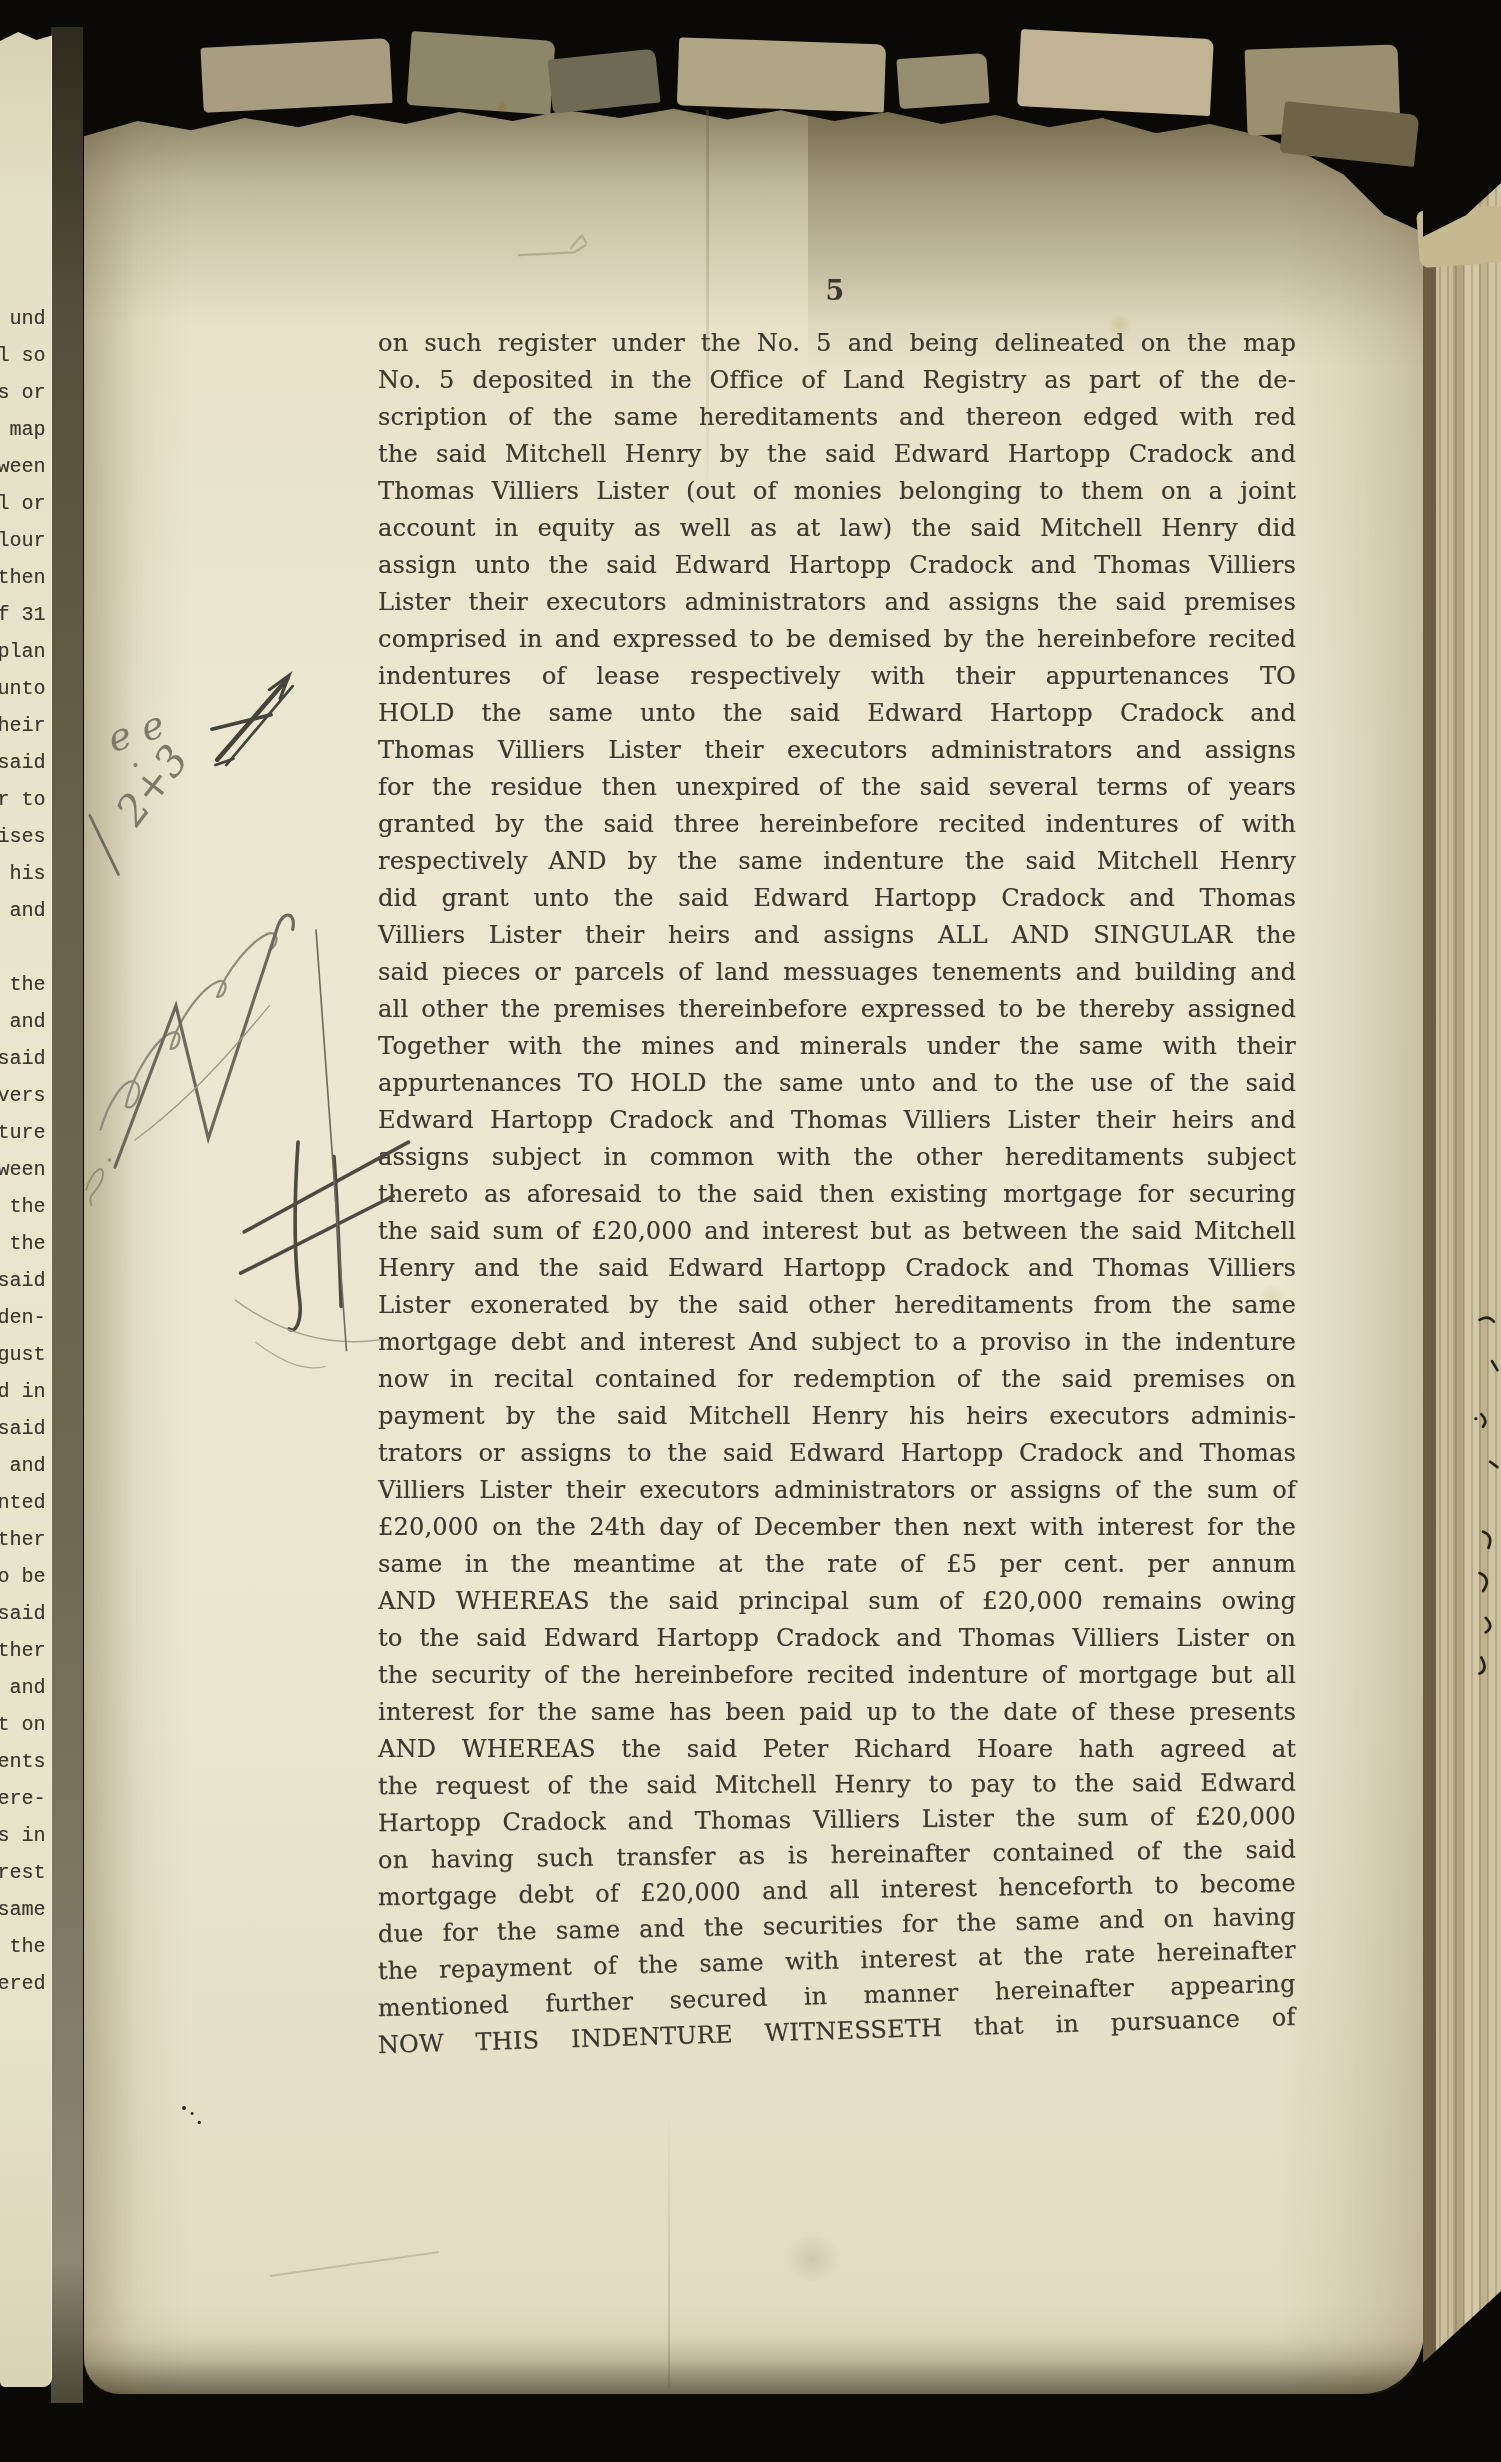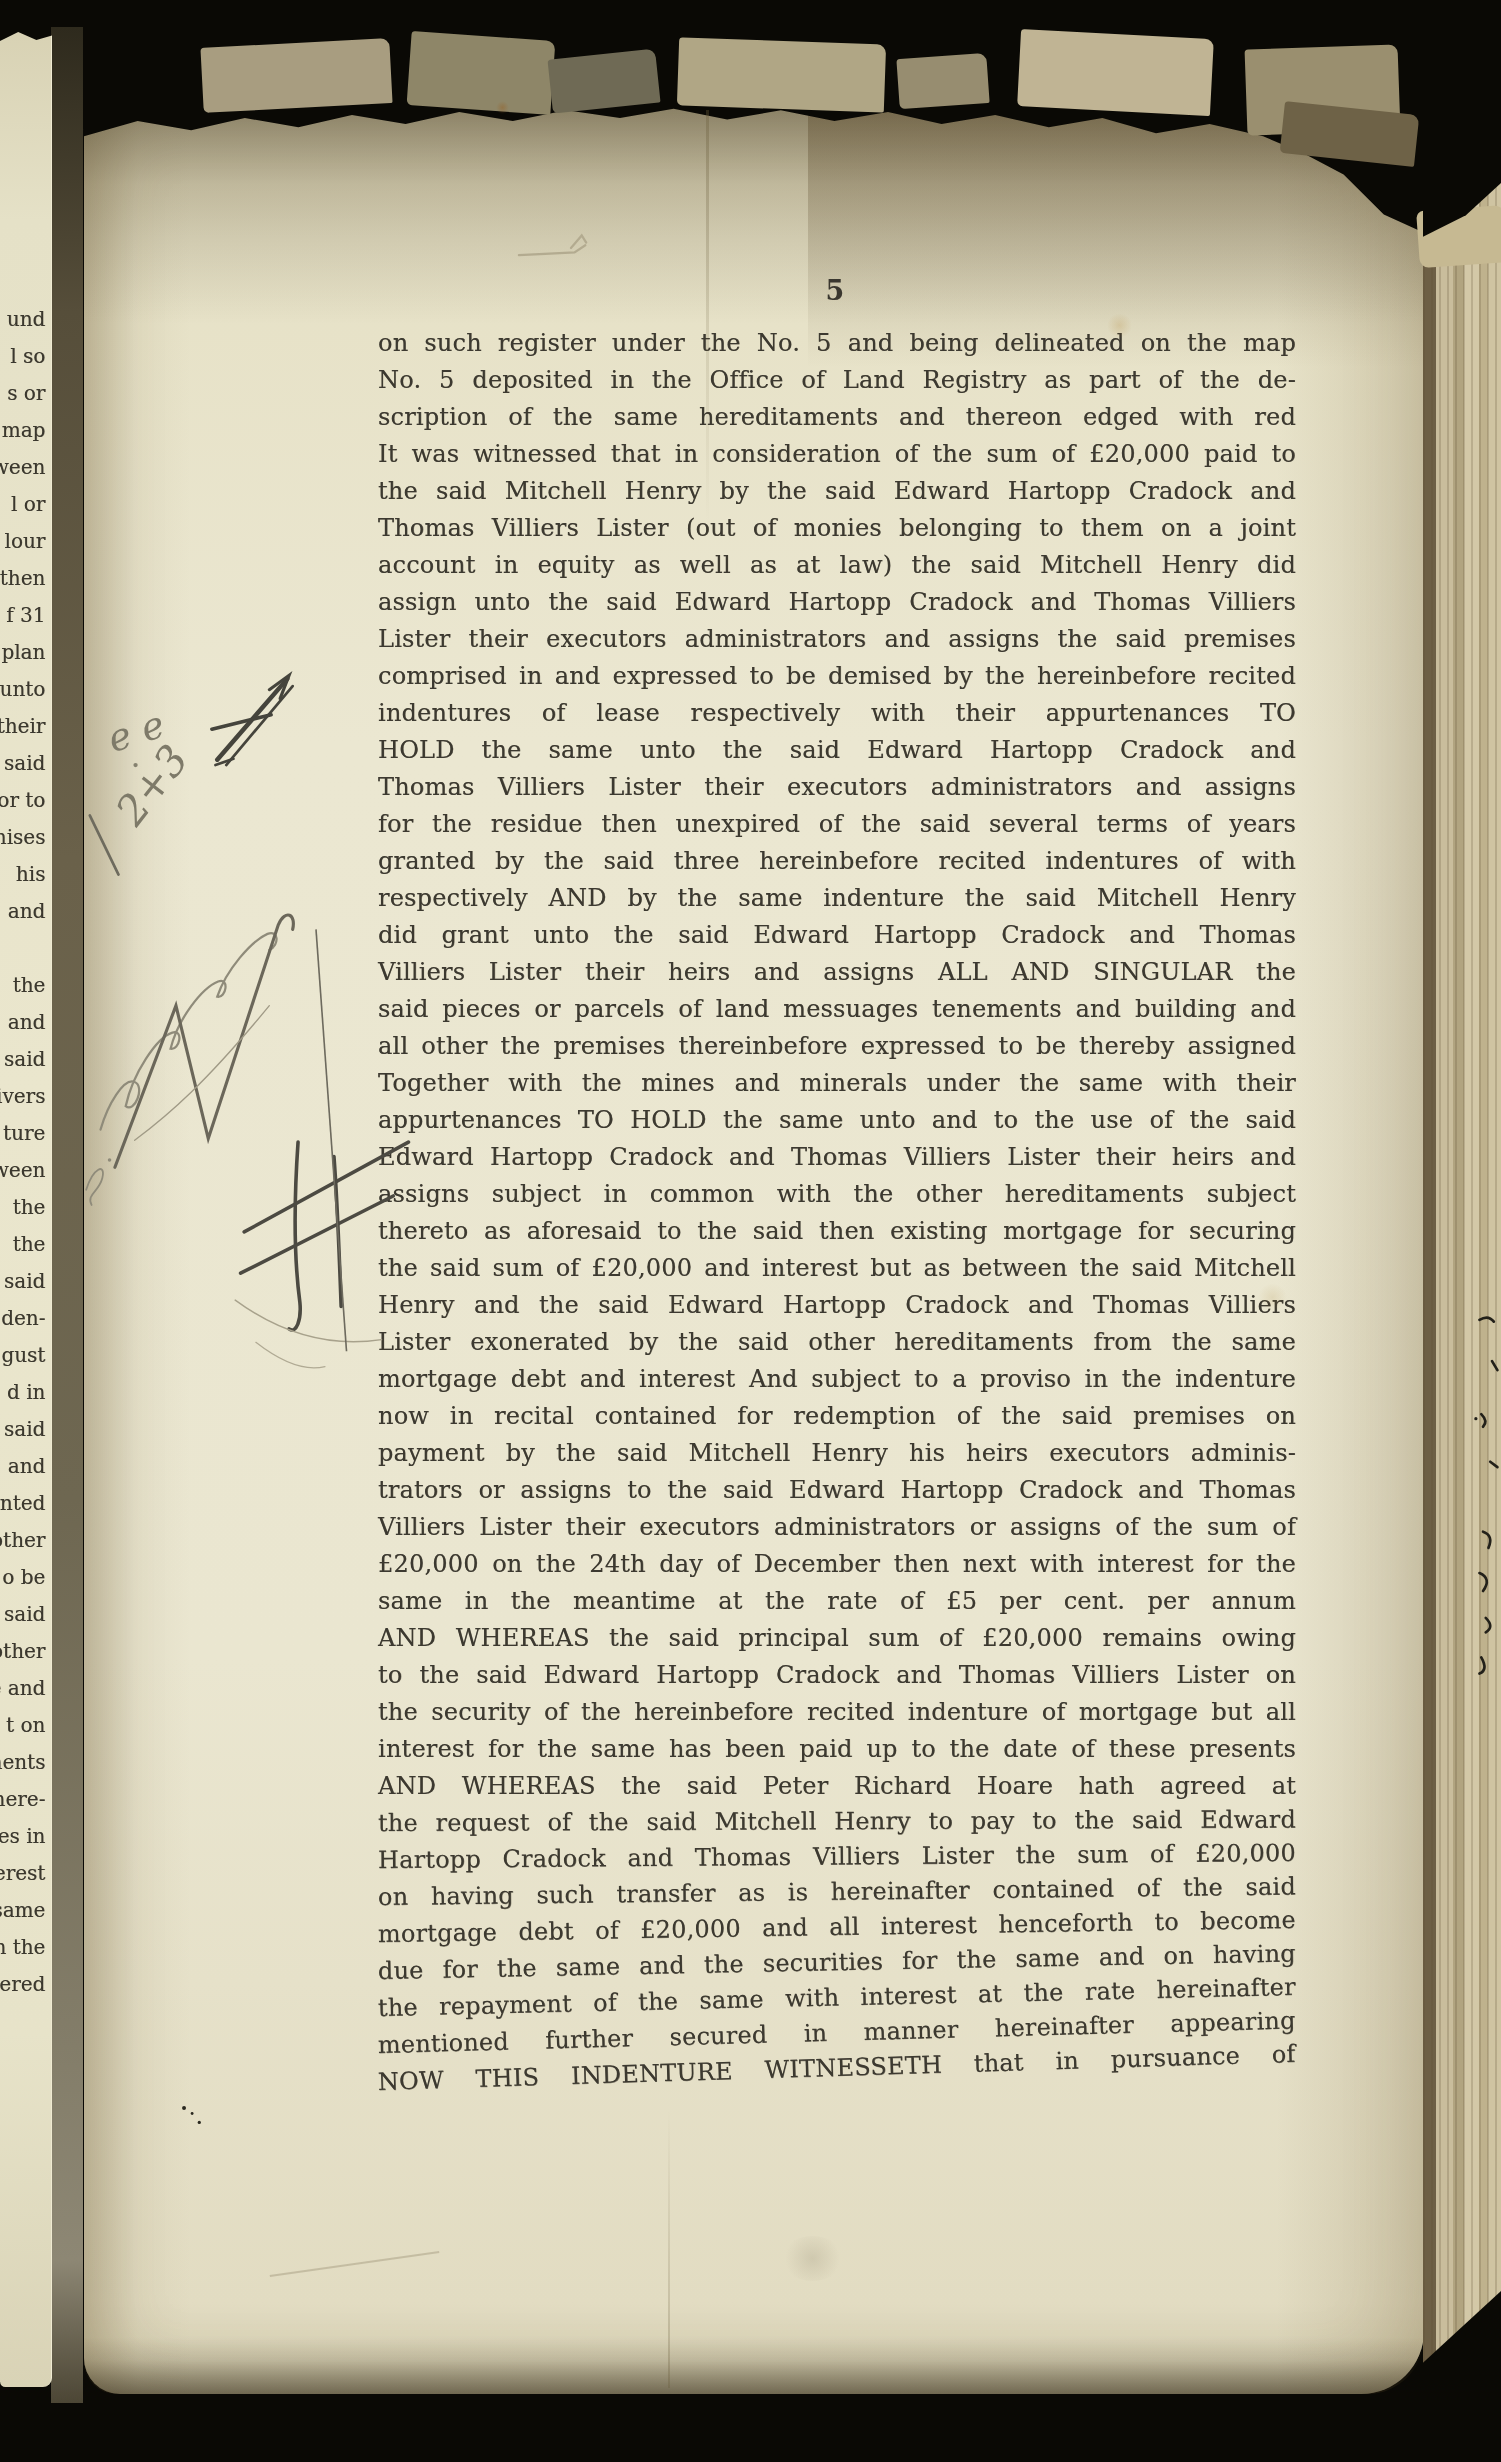--- a/index.html
+++ b/index.html
@@ -5,21 +5,21 @@
   html,body{margin:0;padding:0;background:#000;}
   .scene{position:relative;width:1501px;height:2462px;background:var(--bg,#0a0905);overflow:hidden;
          font-family:"DejaVu Serif", serif;}
   
   .left-strip{position:absolute;left:0;top:32px;width:51px;height:2355px;z-index:2;
     background:linear-gradient(180deg,#d8d2b4 0,var(--strip,#e5e1c7) 8%,#eae6cd 45%,#e7e3c9 85%,#d9d3b6 100%);
     border-right:1.8px solid #efead2;border-radius:5.4px 2.7px 9px 5.4px;
     clip-path:polygon(0 9px,35% 0,70% 8px,100% 3.6px,100% 100%,0 100%);}
   .gutter{position:absolute;left:51px;top:27px;width:32px;height:2376px;z-index:1;
     background:linear-gradient(180deg,#2e2a1d 0,#564e3a 12%,#6a614a 35%,#6e6751 62%,#837d69 85%,#8d8774 94%,#4c4635 100%);}
-  .fragments{position:absolute;left:0;top:0;width:49px;height:2462px;z-index:5;pointer-events:none;}
+  .fragments{position:absolute;left:0;top:0;width:49px;height:2462px;z-index:5;pointer-events:none;font-family:Liberation Mono, monospace;}
   .frag{position:absolute;right:3.6px;top:calc(307px + var(--i) * 37px);
     font-size:20px;color:#3b382e;white-space:nowrap;text-shadow:0.3px 0.3px 0.4px rgba(55,50,40,.5);}
   
   .page{position:absolute;left:84px;top:99px;width:1340px;height:2295px;z-index:2;
     border-radius:30.5px 12.6px 63px 36px;
     background:linear-gradient(180deg,#dcd4b3 0,#e6e1c6 6%,#ebe7d1 28%,var(--paper,#eae6d0) 68%,#e2dcc2 96%,#d2cbae 100%);
     box-shadow:inset 0 0 81px rgba(110,92,52,.22);}
   .page-shade-x{position:absolute;inset:0;border-radius:inherit;
     background:linear-gradient(90deg,rgba(115,97,58,.30) 0,rgba(115,97,58,.06) 4%,transparent 8%,transparent 89%,rgba(125,105,62,.22) 100%);}
   .page-top-soot{position:absolute;left:0;top:0;width:100%;height:225px;
@@ -79,21 +79,20 @@
     <div class="torn-top"></div>
     <div class="page-bottom-shade"></div>
 
     <div class="page-number">5</div>
 
     <div class="text-block">
 
     <div class="line" style="--i: 0;">on such register under the No. 5 and being delineated on the map</div>
         <div class="line" style="--i: 1;">No. 5 deposited in the Office of Land Registry as part of the de-</div>
         <div class="line" style="--i: 2;">scription of the same hereditaments and thereon edged with red</div>
-        <div class="line" style="--i: 3;">It was witnessed that in consideration of the sum of £20,000 paid to</div>
         <div class="line" style="--i: 4;">the said Mitchell Henry by the said Edward Hartopp Cradock and</div>
         <div class="line" style="--i: 5;">Thomas Villiers Lister (out of monies belonging to them on a joint</div>
         <div class="line" style="--i: 6;">account in equity as well as at law) the said Mitchell Henry did</div>
         <div class="line" style="--i: 7;">assign unto the said Edward Hartopp Cradock and Thomas Villiers</div>
         <div class="line" style="--i: 8;">Lister their executors administrators and assigns the said premises</div>
         <div class="line" style="--i: 9;">comprised in and expressed to be demised by the hereinbefore recited</div>
         <div class="line" style="--i: 10;">indentures of lease respectively with their appurtenances TO</div>
         <div class="line" style="--i: 11;">HOLD the same unto the said Edward Hartopp Cradock and</div>
         <div class="line" style="--i: 12;">Thomas Villiers Lister their executors administrators and assigns</div>
         <div class="line" style="--i: 13;">for the residue then unexpired of the said several terms of years</div>

